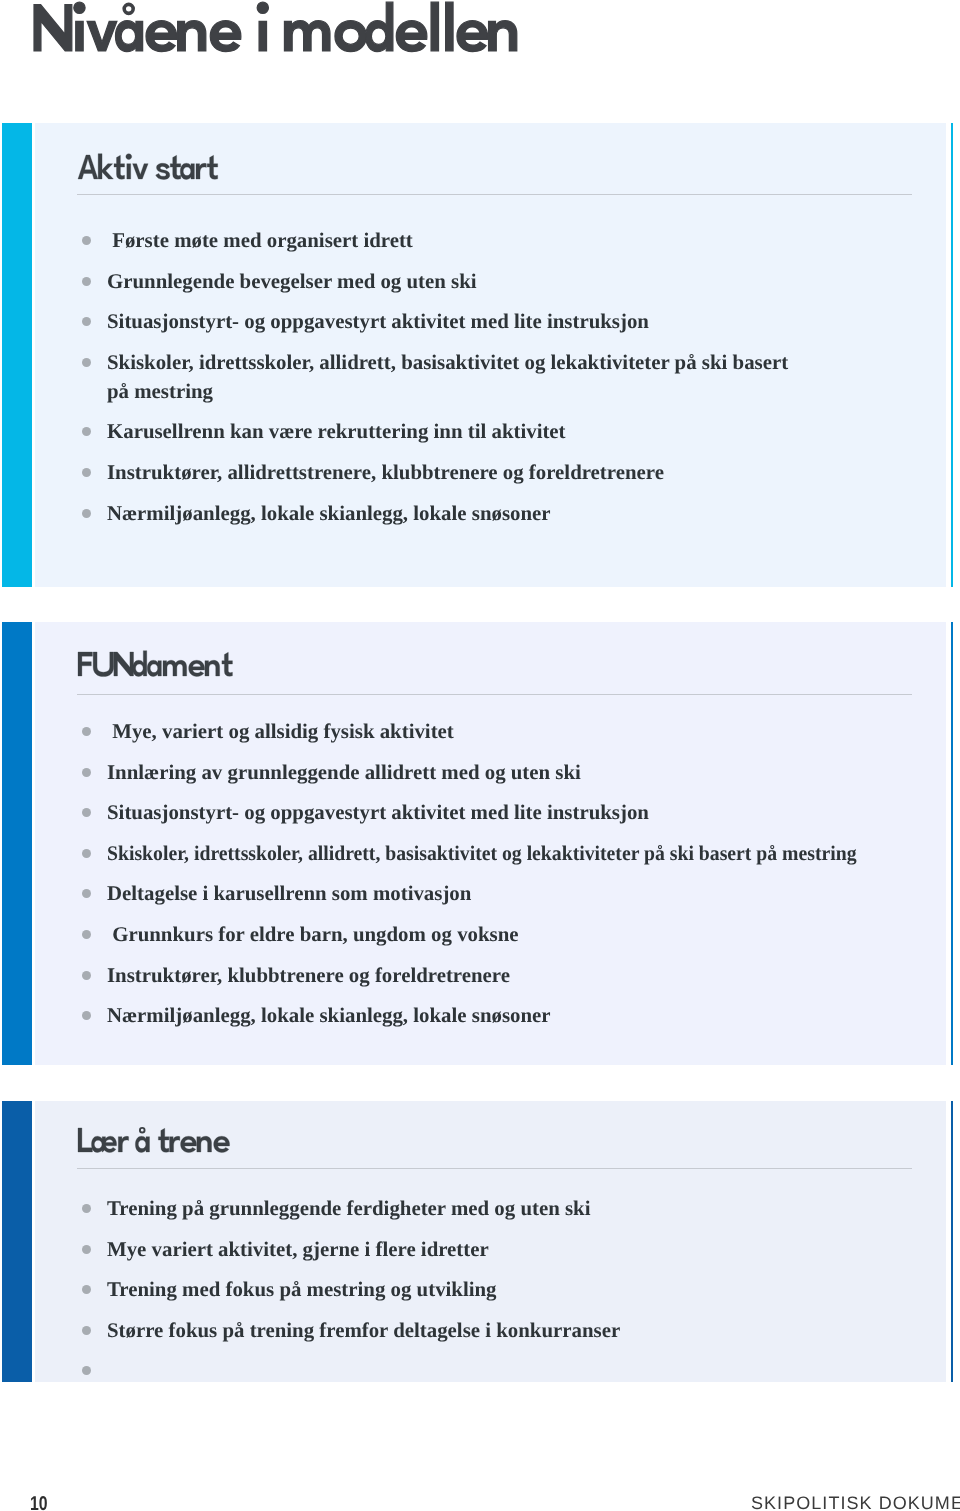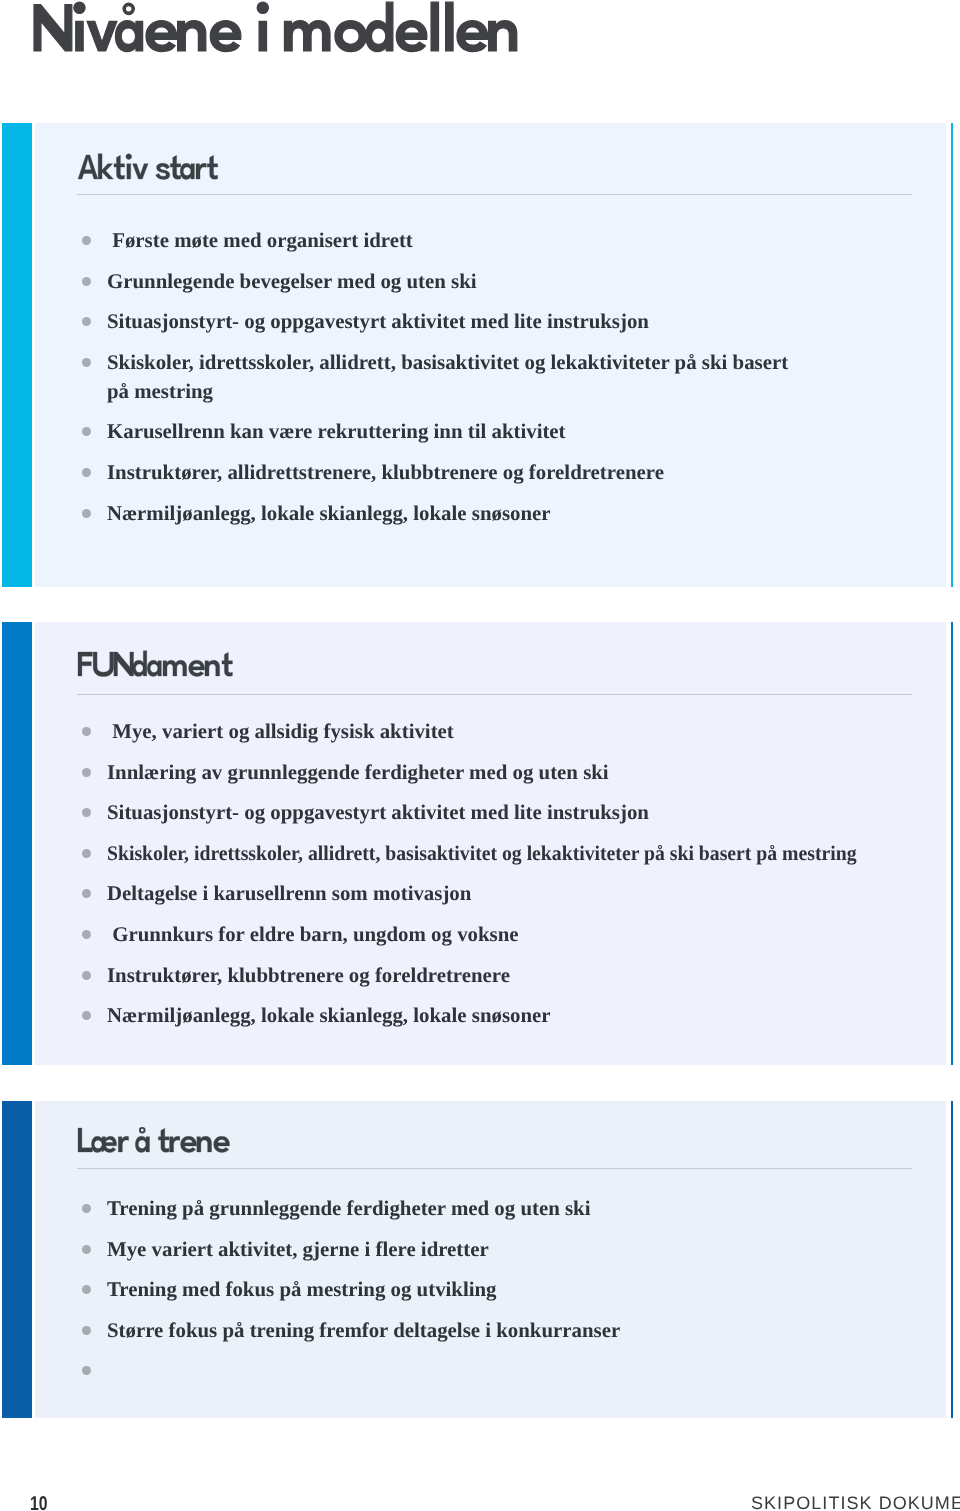--- a/index.html
+++ b/index.html
@@ -139,21 +139,21 @@
         </svg>
       </div>
     <div class="rule" style="top:72px;"></div>
     <div class="items" style="top:95px;text-align:center;">
         <div class="item">
           <span class="dot"></span>
           <span class="line"> Mye, variert og allsidig fysisk aktivitet</span>
         </div>
         <div class="item">
           <span class="dot"></span>
-          <span class="line">Innlæring av grunnleggende ferdigheter med og uten ski</span>
+          <span class="line">Innlæring av grunnleggende allidrett med og uten ski</span>
         </div>
         <div class="item">
           <span class="dot"></span>
           <span class="line">Situasjonstyrt- og oppgavestyrt aktivitet med lite instruksjon</span>
         </div>
         <div class="item"><span class="dot"></span><span class="line" style="display: inline-block; transform-origin: 0px 50%; transform: scaleX(0.9461);">Skiskoler, idrettsskoler, allidrett, basisaktivitet og lekaktiviteter på ski basert på mestring</span></div>
         <div class="item">
           <span class="dot"></span>
           <span class="line">Deltagelse i karusellrenn som motivasjon</span>
         </div>
@@ -165,21 +165,21 @@
           <span class="dot"></span>
           <span class="line">Instruktører, klubbtrenere og foreldretrenere</span>
         </div>
         <div class="item">
           <span class="dot"></span>
           <span class="line">Nærmiljøanlegg, lokale skianlegg, lokale snøsoner</span>
         </div>
       </div>
   </div>
 
-  <div class="section" style="top:1101px;height:317px;">
+  <div class="section" style="top:1101px;height:281px;">
     <div class="bar" style="background: rgb(10, 94, 168);"></div>
     <div class="panel" style="background: rgb(236, 240, 249);"></div>
     <div class="rightline" style="background: rgb(10, 94, 168);"></div>
     <div class="sec-title" style="top:23px;">
         <svg width="151.97" height="31.33" viewBox="0 -84 455.90 94" fill="currentColor" stroke="currentColor" stroke-width="0.9" aria-hidden="true">
           <path d="M 0.0 0.0 L 0.0 -72.0 L 11.62 -72.0 L 11.62 -12.5 L 43.16 -12.5 L 43.16 0.0 Z" transform="translate(0.00,0)"></path>
           <path d="M 28.63 0.0 L 28.63 -5.25 C 25.23 -1.05 19.75 1.22 13.61 1.22 C 3.65 1.22 -3.32 -8.4 -3.32 -22.75 C -3.32 -37.1 3.65 -47.16 14.03 -47.16 C 20.0 -47.16 25.4 -44.45 28.63 -39.38 L 28.63 -45.94 L 38.59 -45.94 L 38.59 -39.38 C 41.83 -44.45 46.98 -47.16 53.29 -47.16 C 64.41 -47.16 71.8 -37.27 71.8 -23.28 C 71.8 -21.53 71.67 -19.95 71.46 -18.55 L 39.01 -18.55 C 40.5 -12.42 44.74 -8.92 50.63 -8.92 C 55.11 -8.92 58.76 -10.67 61.0 -13.83 L 69.72 -8.05 C 66.07 -1.75 59.26 1.22 50.63 1.22 C 43.91 1.22 38.59 -1.4 35.19 -6.12 C 32.37 -2.1 30.29 0.0 28.63 0.0 Z M 16.43 -10.33 C 23.24 -10.33 28.05 -15.49 28.05 -22.93 C 28.05 -30.36 23.24 -35.52 16.43 -35.52 C 9.71 -35.52 4.98 -30.36 4.98 -22.93 C 4.98 -15.49 9.71 -10.33 16.43 -10.33 Z M 39.09 -28.35 L 61.5 -28.35 C 60.09 -34.3 56.11 -37.45 50.38 -37.45 C 44.65 -37.45 40.42 -34.3 39.09 -28.35 Z" transform="translate(43.86,0)"></path>
           <path d="M 0.0 0.0 L 0.0 -45.94 L 10.79 -45.94 L 10.79 -37.62 C 13.45 -43.75 18.43 -46.9 25.31 -46.9 C 27.22 -46.9 29.13 -46.64 30.88 -46.02 L 30.88 -34.65 C 28.63 -35.52 26.56 -35.88 24.4 -35.88 C 16.77 -35.88 12.04 -30.1 12.04 -20.82 L 12.04 0.0 Z" transform="translate(120.92,0)"></path>
           <path d="M 28.63 0.0 L 28.63 -5.69 C 25.4 -1.14 20.25 1.22 14.28 1.22 C 4.15 1.22 -3.32 -8.22 -3.32 -22.75 C -3.32 -37.27 4.15 -47.16 14.77 -47.16 C 20.58 -47.16 25.56 -44.62 28.63 -39.9 L 28.63 -45.94 L 39.01 -45.94 L 39.01 0.0 Z M 16.77 -10.15 C 23.41 -10.15 28.05 -15.31 28.05 -22.93 C 28.05 -30.54 23.41 -35.7 16.77 -35.7 C 10.13 -35.7 5.48 -30.54 5.48 -22.93 C 5.48 -15.31 10.13 -10.15 16.77 -10.15 Z" transform="translate(175.44,0)"></path>
           <circle cx="192.70" cy="-65.5" r="7" fill="none" stroke="currentColor" stroke-width="5.6"></circle>

